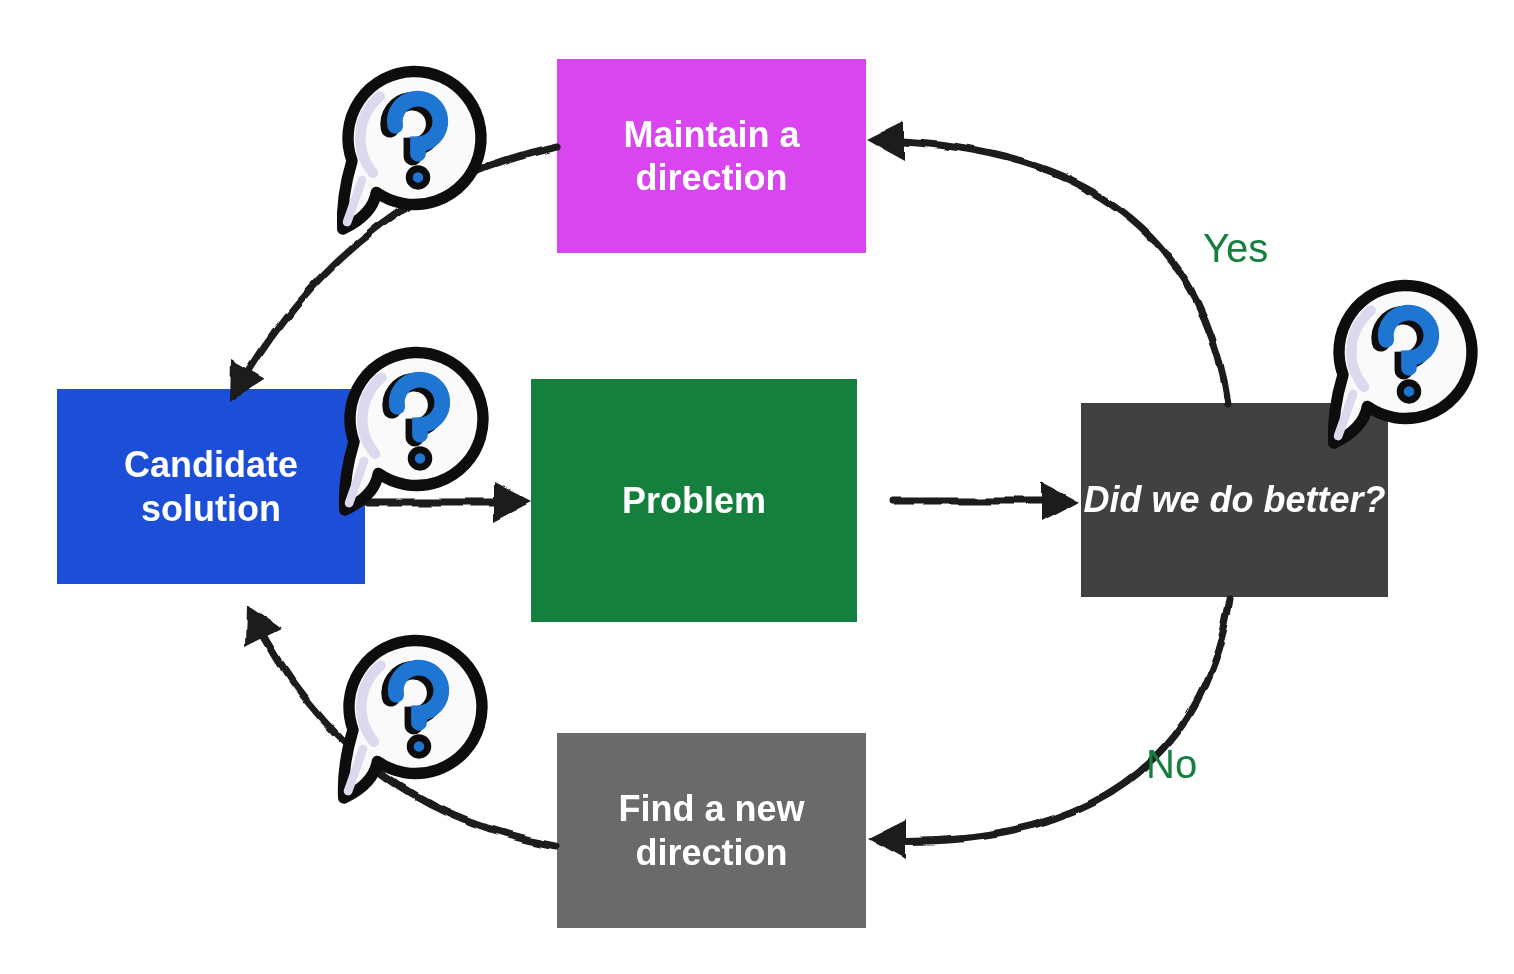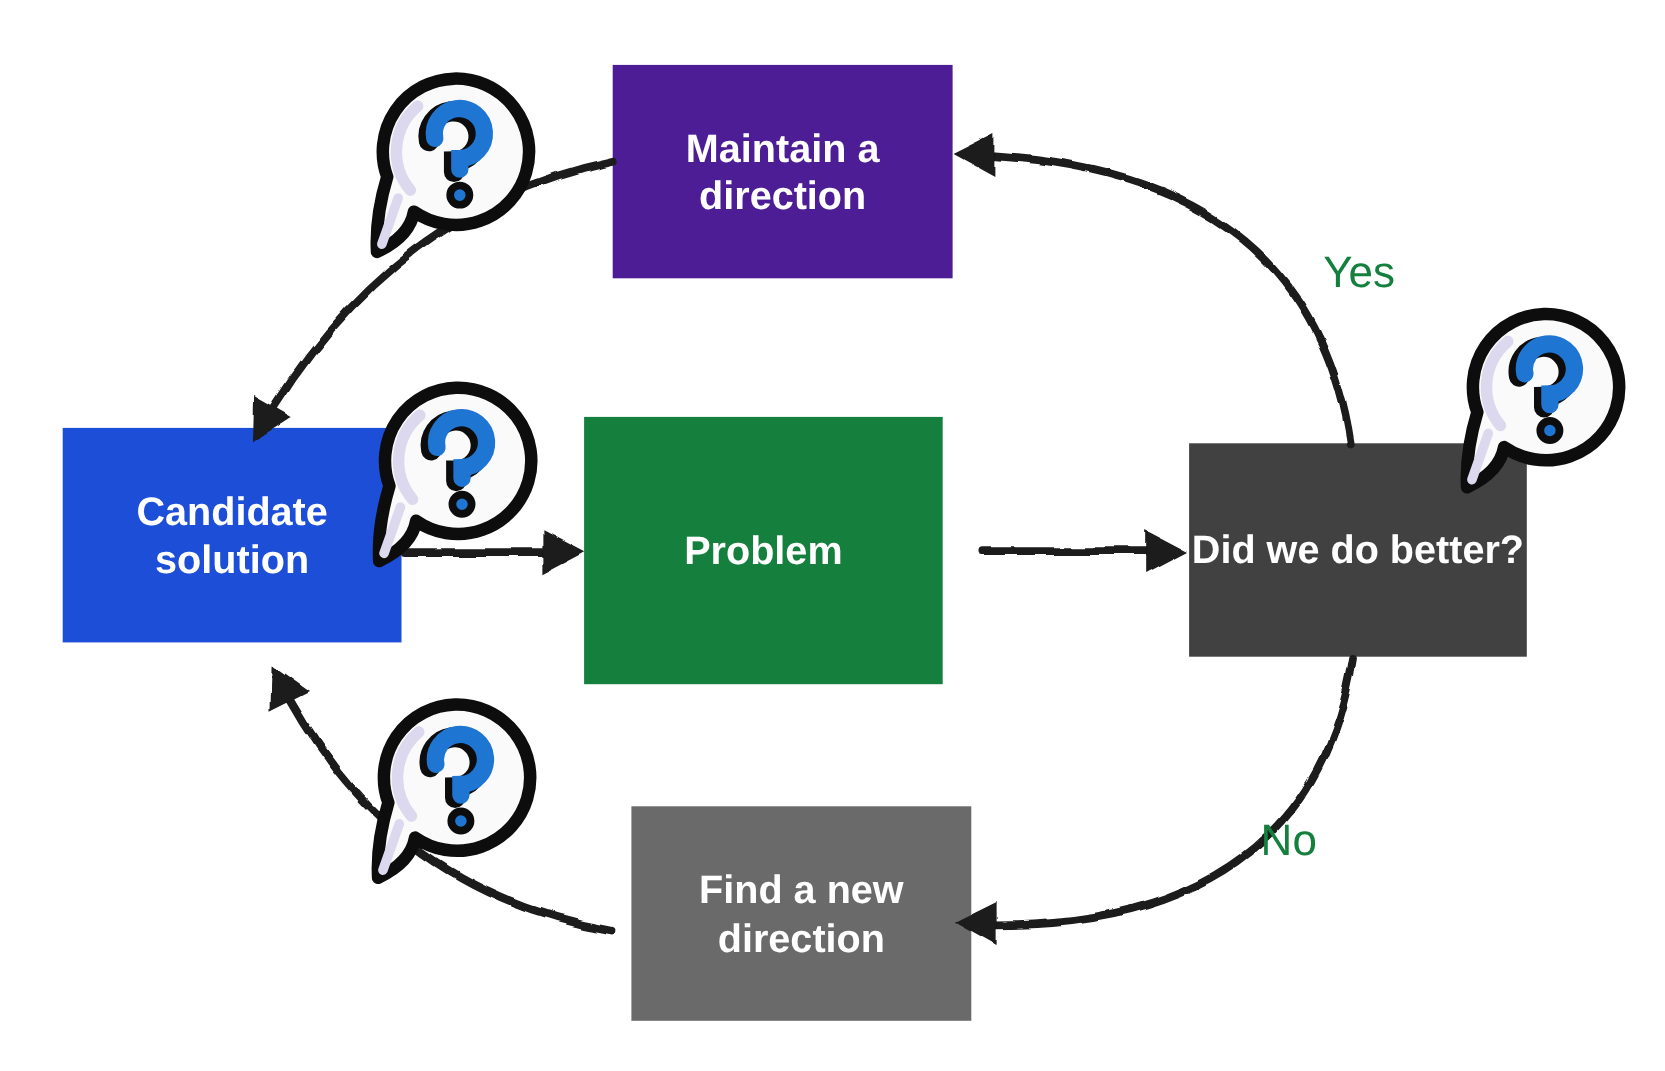--- a/index.html
+++ b/index.html
@@ -21,25 +21,25 @@
     align-items: center;
     justify-content: center;
     text-align: center;
     color: #FFFFFF;
     font-size: 36px;
     font-weight: bold;
     line-height: 1.2;
     white-space: pre-line;
     z-index: 1;
   }
-  #node-maintain  { left: 557px;  top: 59px;  width: 309px; height: 194px; background: #4c1d95; }
+  #node-maintain  { left: 557px;  top: 59px;  width: 309px; height: 194px; background: #d946ef; }
   #node-candidate { left: 57px;   top: 389px; width: 308px; height: 195px; background: #1d4ed8; }
   #node-problem   { left: 531px;  top: 379px; width: 326px; height: 243px; background: #15803d; }
-  #node-did       { left: 1081px; top: 403px; width: 307px; height: 194px; background: #414141; }
-  #node-find      { left: 557px;  top: 733px; width: 309px; height: 195px; background: #6A6A6A; margin-left: 17px; }
+  #node-did       { left: 1081px; top: 403px; width: 307px; height: 194px; background: #414141; font-style: italic; }
+  #node-find      { left: 557px;  top: 733px; width: 309px; height: 195px; background: #6A6A6A; }
 
   .arrows {
     position: absolute;
     left: 0; top: 0;
     width: 1514px;
     height: 974px;
     z-index: 2;
     pointer-events: none;
   }
   .bubble {

